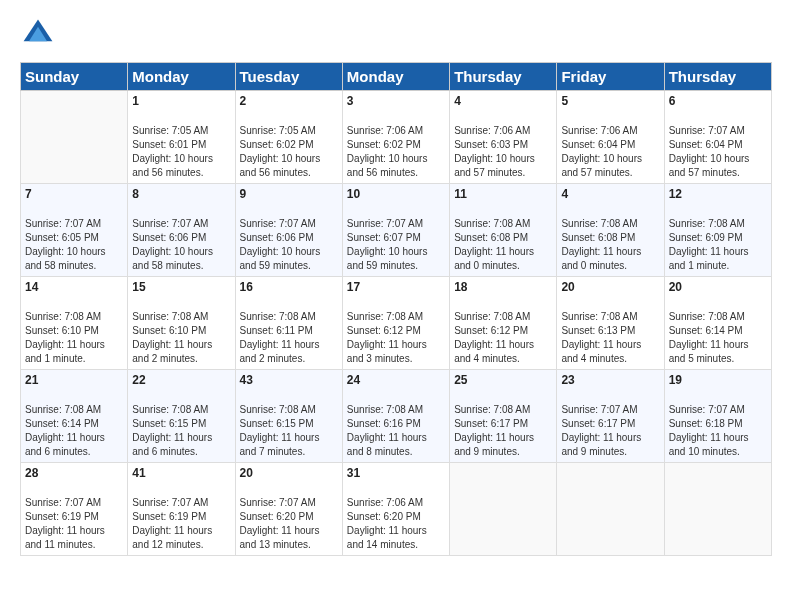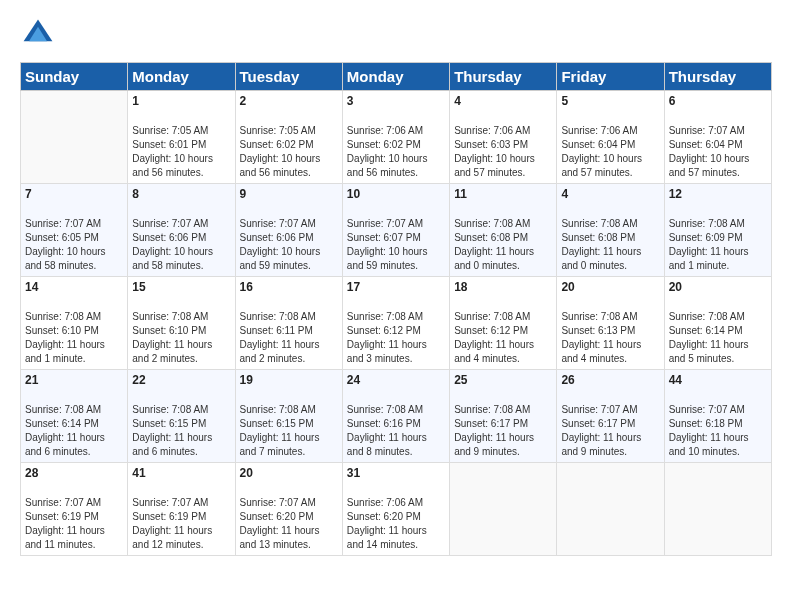--- a/index.html
+++ b/index.html
@@ -293,49 +293,49 @@
 and 6 minutes.</div>
           </td>
           <td>
             <span class="day-num">22</span>
             <div class="day-info" style="white-space: pre-line;">Sunrise: 7:08 AM
 Sunset: 6:15 PM
 Daylight: 11 hours
 and 6 minutes.</div>
           </td>
           <td>
+            <span class="day-num">43</span>
+            <div class="day-info" style="white-space: pre-line;">Sunrise: 7:08 AM
+Sunset: 6:15 PM
+Daylight: 11 hours
+and 7 minutes.</div>
+          </td>
+          <td>
+            <span class="day-num">24</span>
+            <div class="day-info" style="white-space: pre-line;">Sunrise: 7:08 AM
+Sunset: 6:16 PM
+Daylight: 11 hours
+and 8 minutes.</div>
+          </td>
+          <td>
+            <span class="day-num">25</span>
+            <div class="day-info" style="white-space: pre-line;">Sunrise: 7:08 AM
+Sunset: 6:17 PM
+Daylight: 11 hours
+and 9 minutes.</div>
+          </td>
+          <td>
+            <span class="day-num">23</span>
+            <div class="day-info" style="white-space: pre-line;">Sunrise: 7:07 AM
+Sunset: 6:17 PM
+Daylight: 11 hours
+and 9 minutes.</div>
+          </td>
+          <td>
             <span class="day-num">19</span>
-            <div class="day-info" style="white-space: pre-line;">Sunrise: 7:08 AM
-Sunset: 6:15 PM
-Daylight: 11 hours
-and 7 minutes.</div>
-          </td>
-          <td>
-            <span class="day-num">24</span>
-            <div class="day-info" style="white-space: pre-line;">Sunrise: 7:08 AM
-Sunset: 6:16 PM
-Daylight: 11 hours
-and 8 minutes.</div>
-          </td>
-          <td>
-            <span class="day-num">25</span>
-            <div class="day-info" style="white-space: pre-line;">Sunrise: 7:08 AM
-Sunset: 6:17 PM
-Daylight: 11 hours
-and 9 minutes.</div>
-          </td>
-          <td>
-            <span class="day-num">26</span>
-            <div class="day-info" style="white-space: pre-line;">Sunrise: 7:07 AM
-Sunset: 6:17 PM
-Daylight: 11 hours
-and 9 minutes.</div>
-          </td>
-          <td>
-            <span class="day-num">44</span>
             <div class="day-info" style="white-space: pre-line;">Sunrise: 7:07 AM
 Sunset: 6:18 PM
 Daylight: 11 hours
 and 10 minutes.</div>
           </td>
         </tr>
         <tr>
           <td>
             <span class="day-num">28</span>
             <div class="day-info" style="white-space: pre-line;">Sunrise: 7:07 AM

